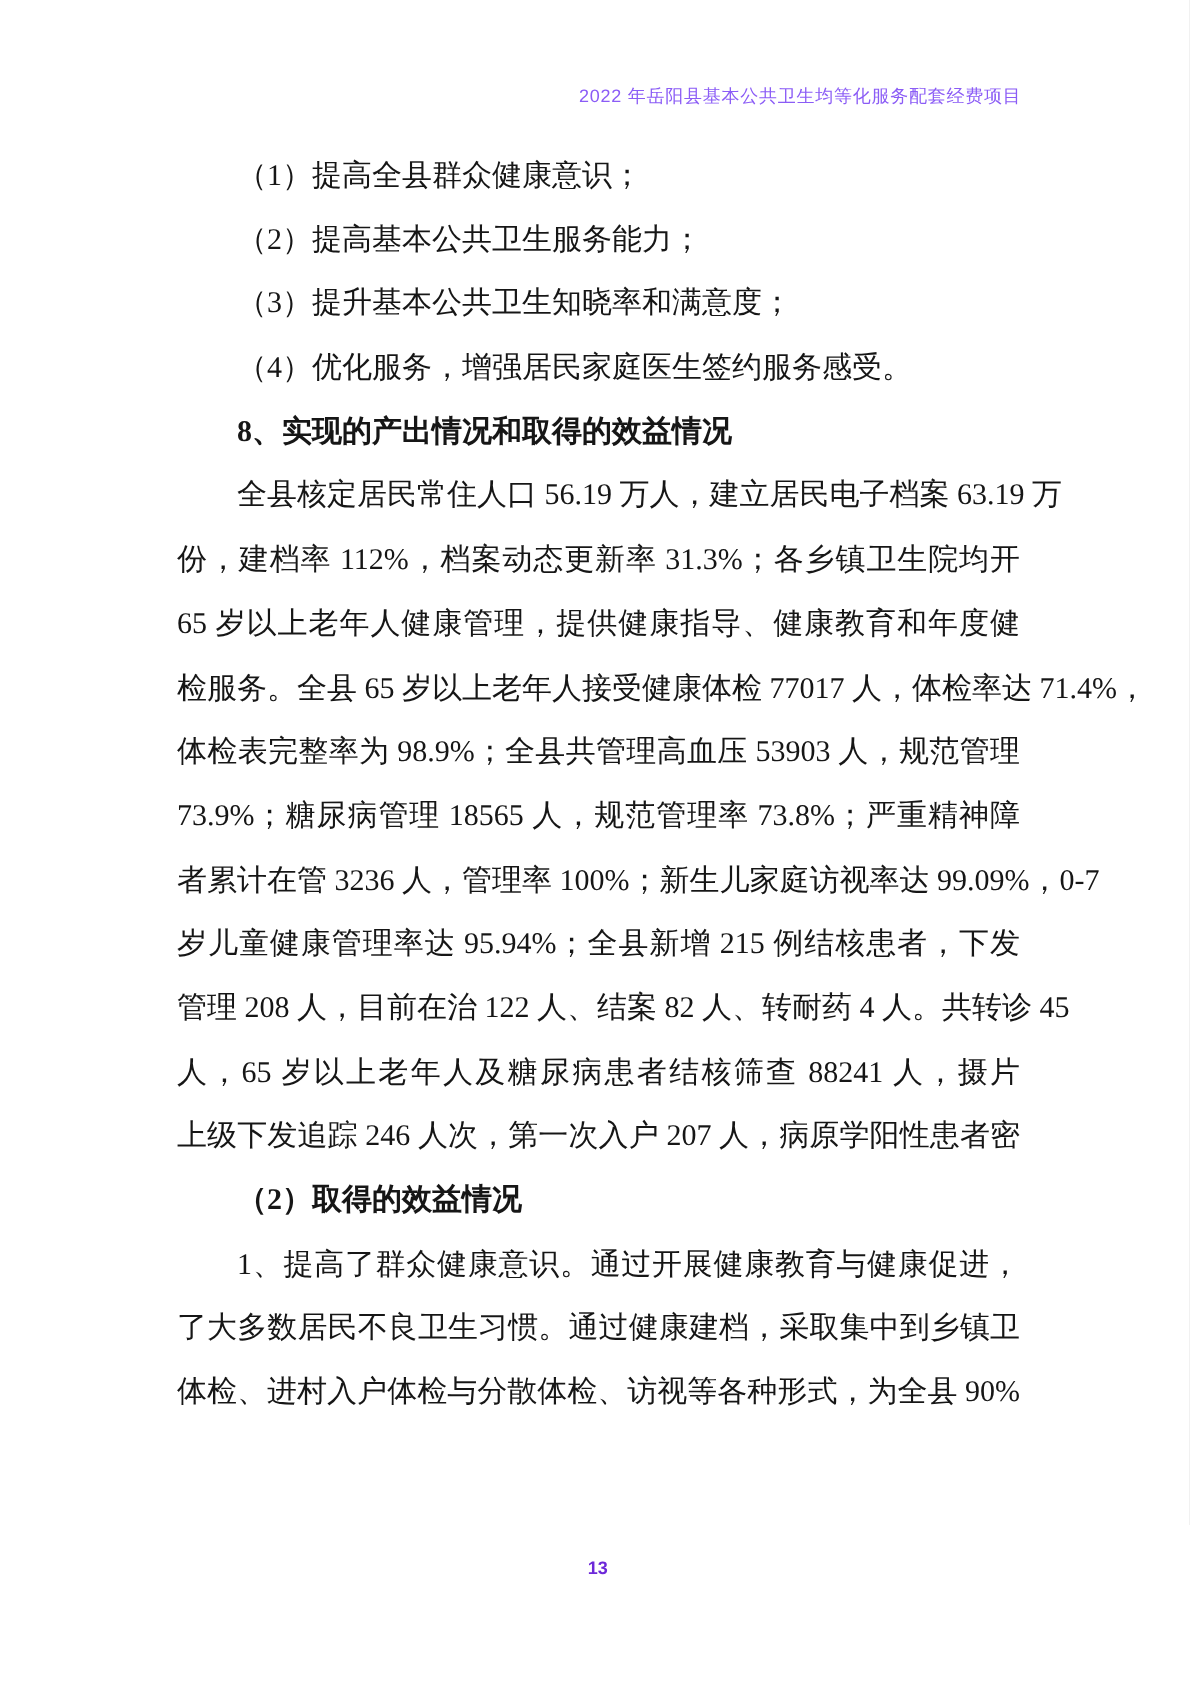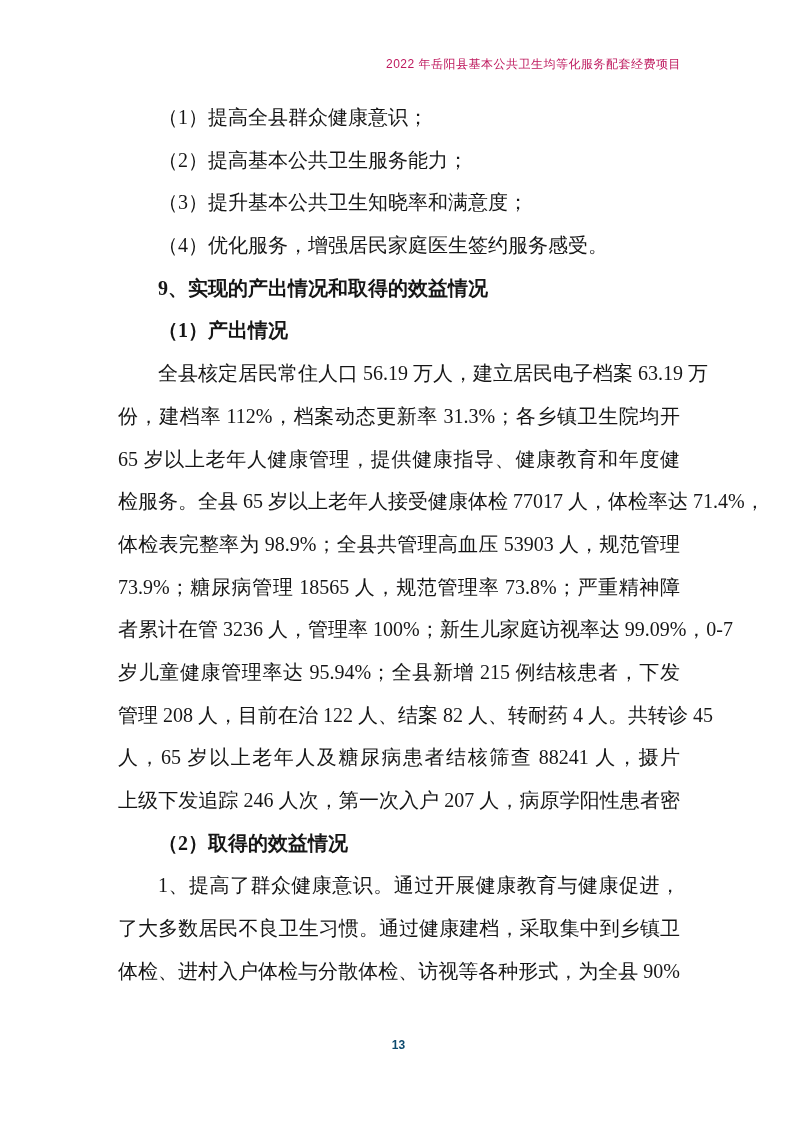--- a/index.html
+++ b/index.html
@@ -11,21 +11,21 @@
     color:#161616;
     font-family:"Liberation Serif","DejaVu Serif",serif;
     overflow:hidden;
   }
   .doc-header{
     position:absolute;
     top:56px;left:100px;right:112px;
     text-align:right;
     font-family:"Liberation Sans","DejaVu Sans",sans-serif;
     font-size:12px;
-    color:#be185d;
+    color:#8b5cf6;
     letter-spacing:0.5px;
   }
   .content{
     position:absolute;
     top:96px;left:118px;
     width:562px;
   }
   .line{
     height:42.7px;
     line-height:42.7px;
@@ -41,39 +41,38 @@
   .ind{ text-indent:2em; } 
   .li{ padding-left:2em; } 
   .bold{ font-weight:bold; }
   .page-number{
     position:absolute;
     top:1038px;left:4px;right:0;
     text-align:center;
     font-family:"Liberation Sans","DejaVu Sans",sans-serif;
     font-size:12px;
     font-weight:bold;
-    color:#0c4a6e;
+    color:#6d28d9;
   }
 </style>
 </head>
 <body>
 
 <div class="page">
 
   <div class="doc-header">2022 年岳阳县基本公共卫生均等化服务配套经费项目</div>
 
   <div class="content">
 
     <div class="line li">（1）提高全县群众健康意识；</div>
     <div class="line li">（2）提高基本公共卫生服务能力；</div>
     <div class="line li">（3）提升基本公共卫生知晓率和满意度；</div>
     <div class="line li">（4）优化服务，增强居民家庭医生签约服务感受。</div>
 
-    <div class="line li bold">9、实现的产出情况和取得的效益情况</div>
-    <div class="line li bold">（1）产出情况</div>
+    <div class="line li bold">8、实现的产出情况和取得的效益情况</div>
 
     <div class="line ind">全县核定居民常住人口 56.19 万人，建立居民电子档案 63.19 万</div>
     <div class="line j">份，建档率 112%，档案动态更新率 31.3%；各乡镇卫生院均开展了</div>
     <div class="line j">65 岁以上老年人健康管理，提供健康指导、健康教育和年度健康体</div>
     <div class="line">检服务。全县 65 岁以上老年人接受健康体检 77017 人，体检率达 71.4%，</div>
     <div class="line j">体检表完整率为 98.9%；全县共管理高血压 53903 人，规范管理率</div>
     <div class="line j">73.9%；糖尿病管理 18565 人，规范管理率 73.8%；严重精神障碍患</div>
     <div class="line">者累计在管 3236 人，管理率 100%；新生儿家庭访视率达 99.09%，0-7</div>
     <div class="line j">岁儿童健康管理率达 95.94%；全县新增 215 例结核患者，下发乡镇</div>
     <div class="line">管理 208 人，目前在治 122 人、结案 82 人、转耐药 4 人。共转诊 45</div>

